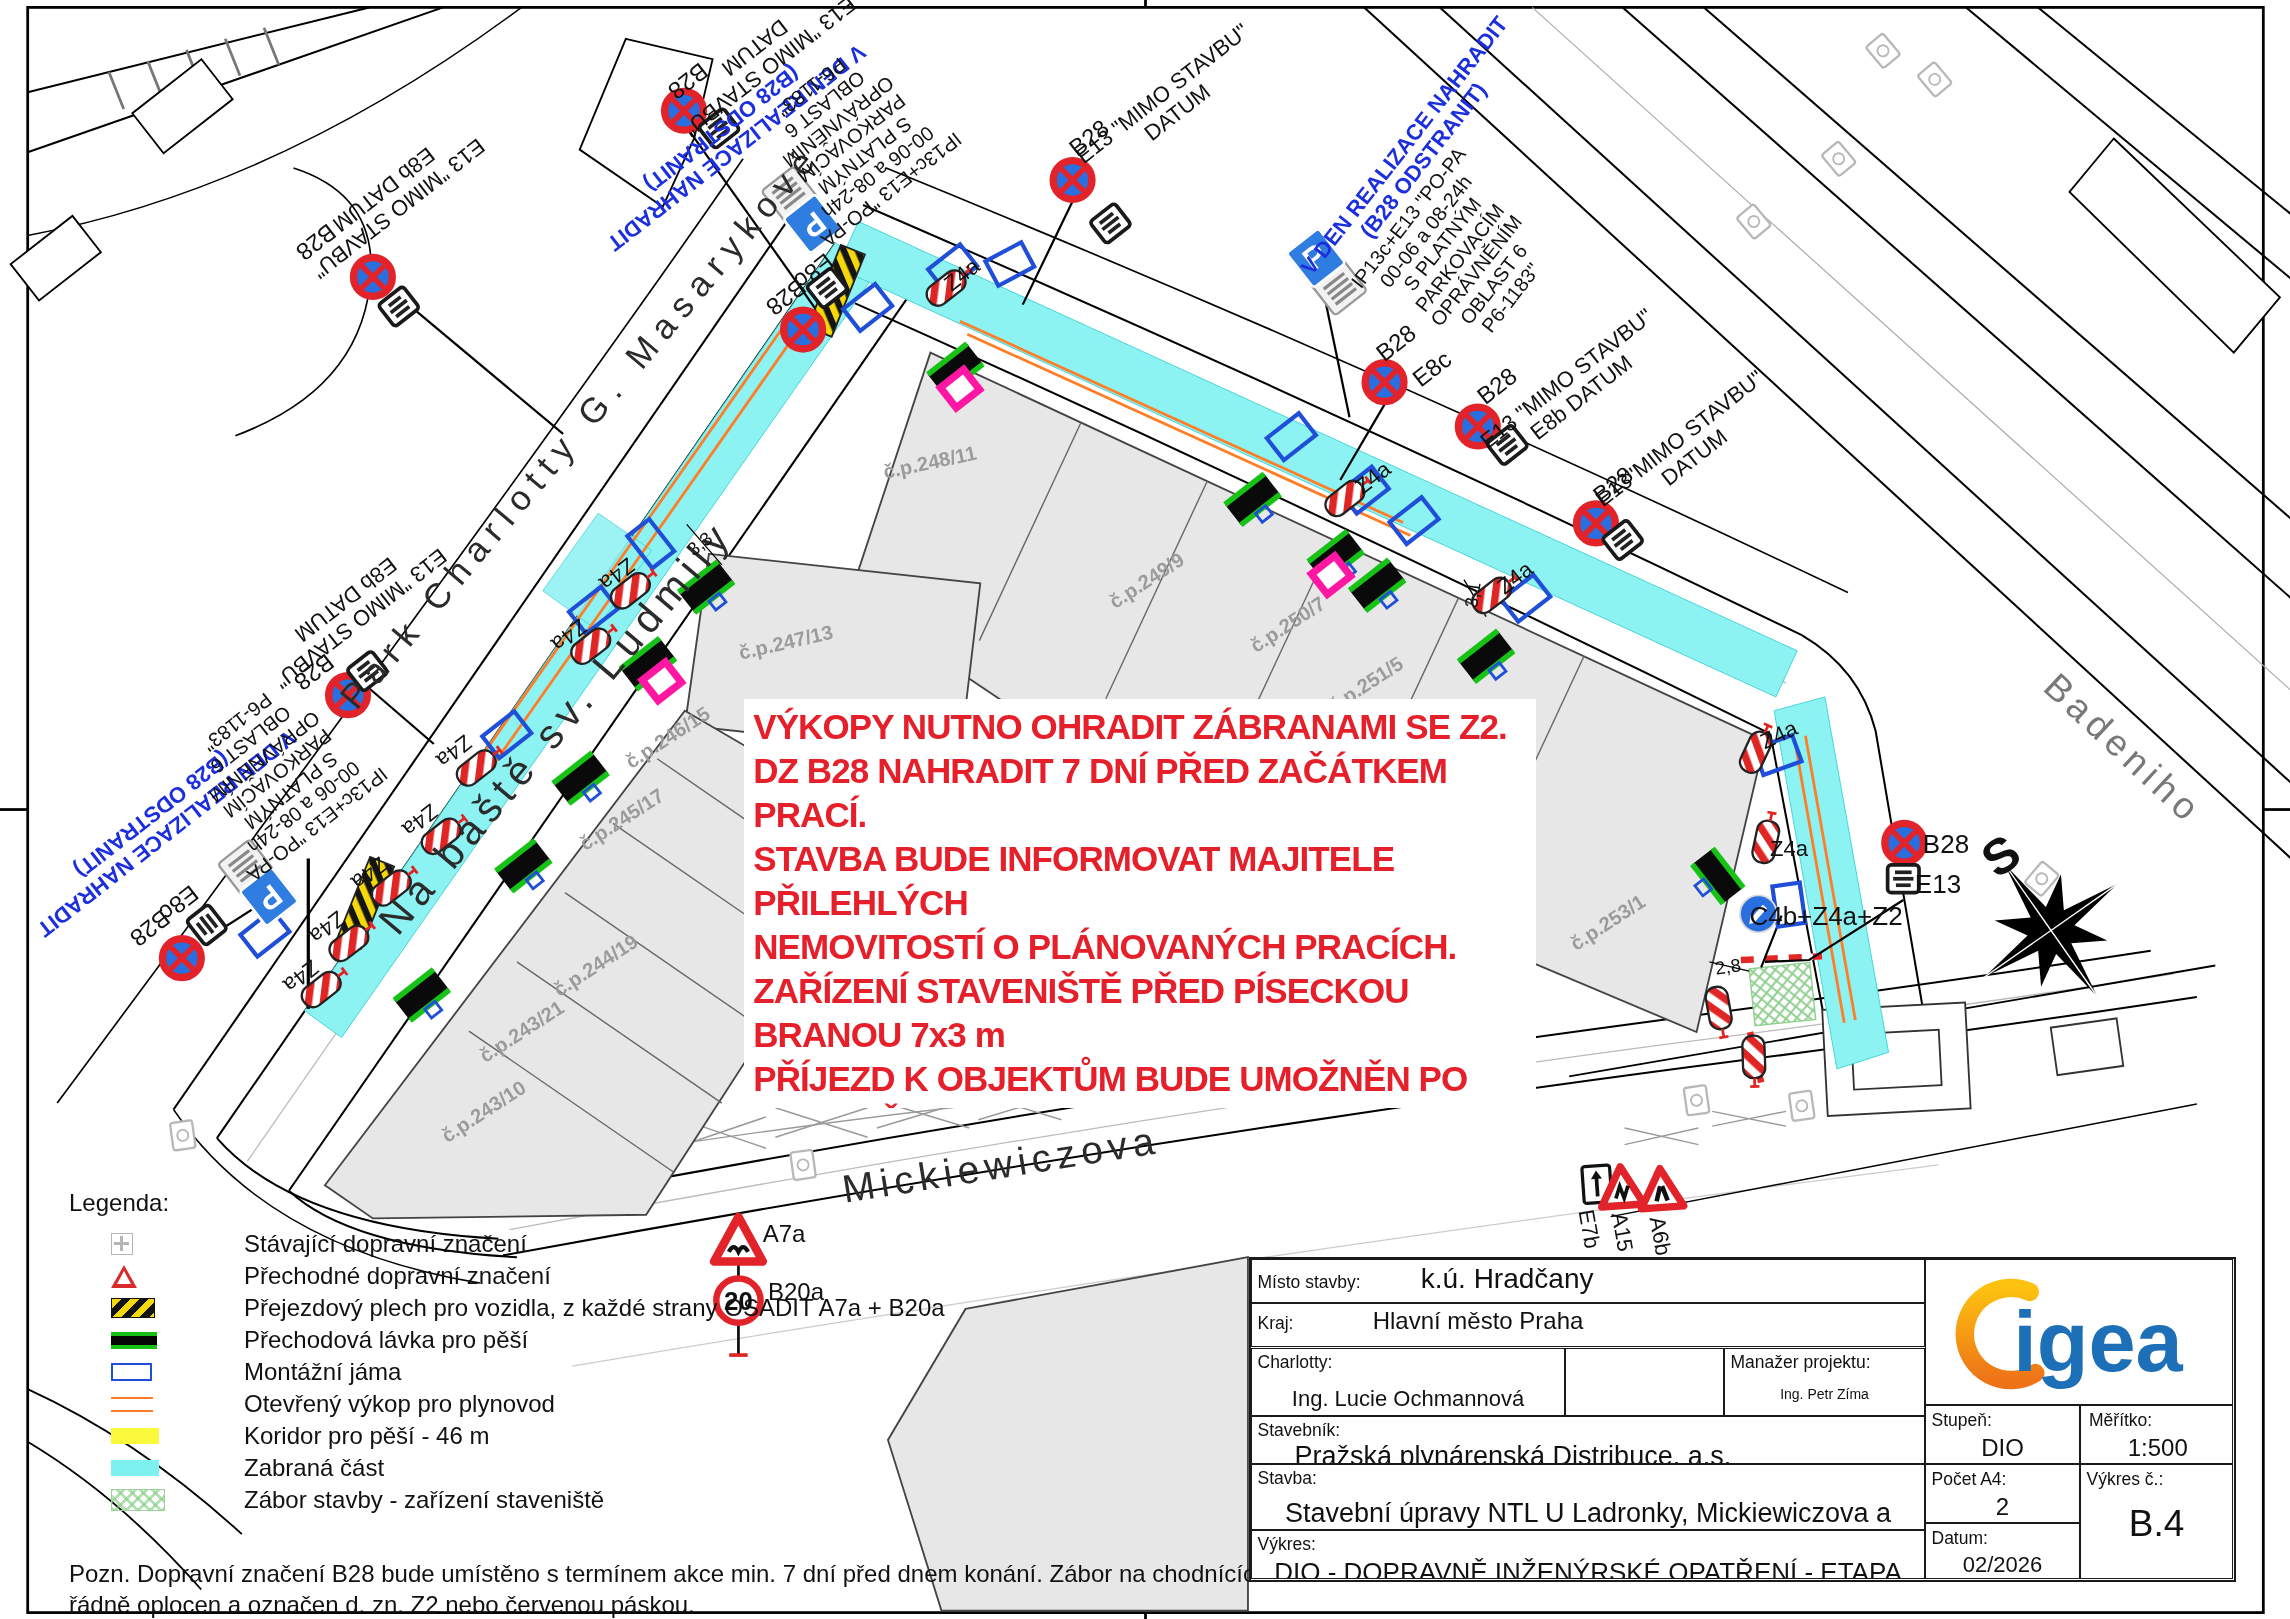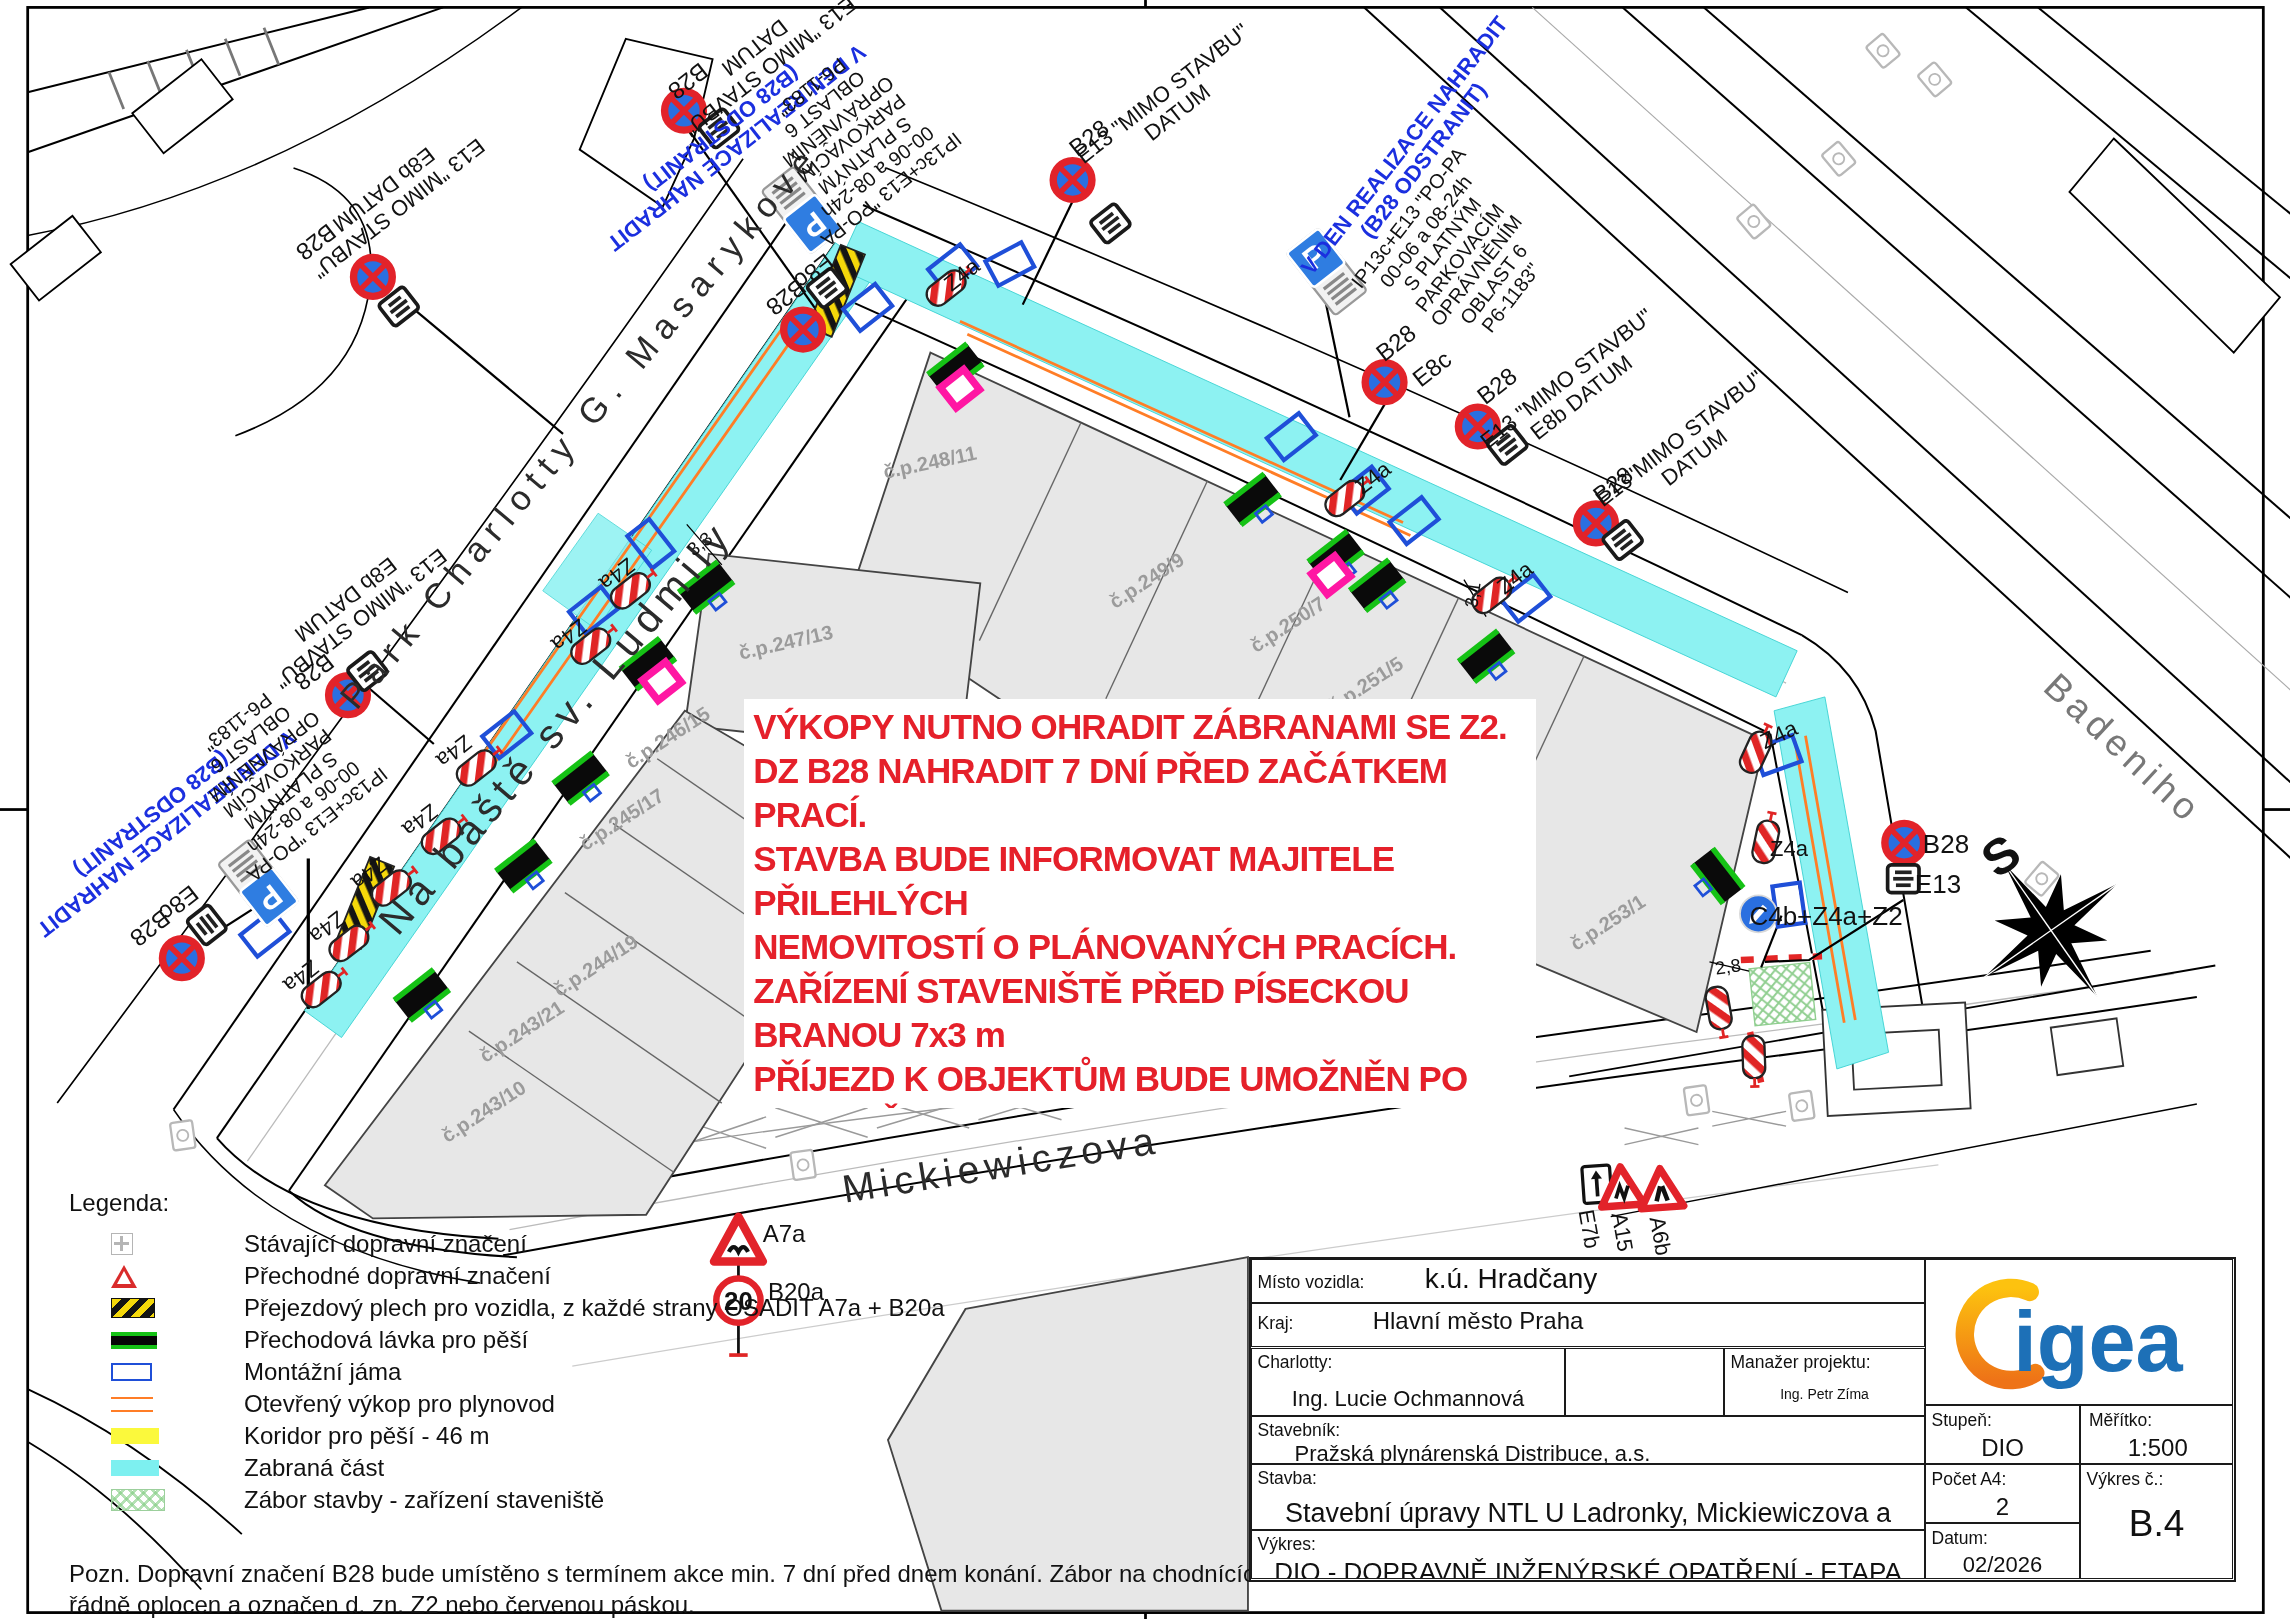--- a/index.html
+++ b/index.html
@@ -544,39 +544,39 @@
           <span class="sw-zabor"></span>
         </span>
         <span class="llabel">Zábor stavby - zařízení staveniště</span>
       </div>
 </div>
 <div class="legend-note">Pozn. Dopravní značení B28 bude umístěno s termínem akce min. 7 dní před dnem konání. Zábor na chodnících bude
 řádně oplocen a označen d. zn. Z2 nebo červenou páskou.</div>
 
 <div class="tb">
   <div class="cell" style="left:0;top:0;width:674px;height:44px;">
-    <span class="clabel">Místo vozidla:</span>
+    <span class="clabel">Místo stavby:</span>
     <span style="font-size:28px;margin-left:55px;">k.ú. Hradčany</span>
   </div>
   <div class="cell" style="left:0;top:44px;width:674px;height:44px;">
     <span class="clabel">Kraj:</span>
     <span style="font-size:24px;margin-left:74px;">Hlavní město Praha</span>
   </div>
   <div class="cell" style="left:0;top:89px;width:314px;height:68px;">
     <div class="clabel">Charlotty:</div>
     <div class="cval" style="font-size:22px;margin-top:13px;">Ing. Lucie Ochmannová</div>
   </div>
   <div class="cell" style="left:314px;top:89px;width:159px;height:68px;"></div>
   <div class="cell" style="left:473px;top:89px;width:201px;height:68px;">
     <div class="clabel">Manažer projektu:</div>
     <div class="cval" style="font-size:14px;margin-top:13px;">Ing. Petr Zíma</div>
   </div>
   <div class="cell" style="left:0;top:157px;width:674px;height:48px;">
     <div class="clabel">Stavebník:</div>
-    <div style="font-size:22px;margin-left:37px;">Pražská plynárenská Distribuce, a.s.</div>
+    <div style="font-size:27px;margin-left:37px;">Pražská plynárenská Distribuce, a.s.</div>
   </div>
   <div class="cell" style="left:0;top:205px;width:674px;height:66px;">
     <div class="clabel">Stavba:</div>
     <div class="cval big">Stavební úpravy NTL U Ladronky, Mickiewiczova a okolí, Praha 6</div>
   </div>
   <div class="cell" style="left:0;top:271px;width:674px;height:49px;">
     <div class="clabel">Výkres:</div>
     <div class="cval" style="font-size:26px;margin-top:1.8px;">DIO - DOPRAVNĚ INŽENÝRSKÉ OPATŘENÍ - ETAPA 16,17</div>
   </div>
   <div class="logo-cell" style="left:674px;top:0;width:308px;height:146px;">

